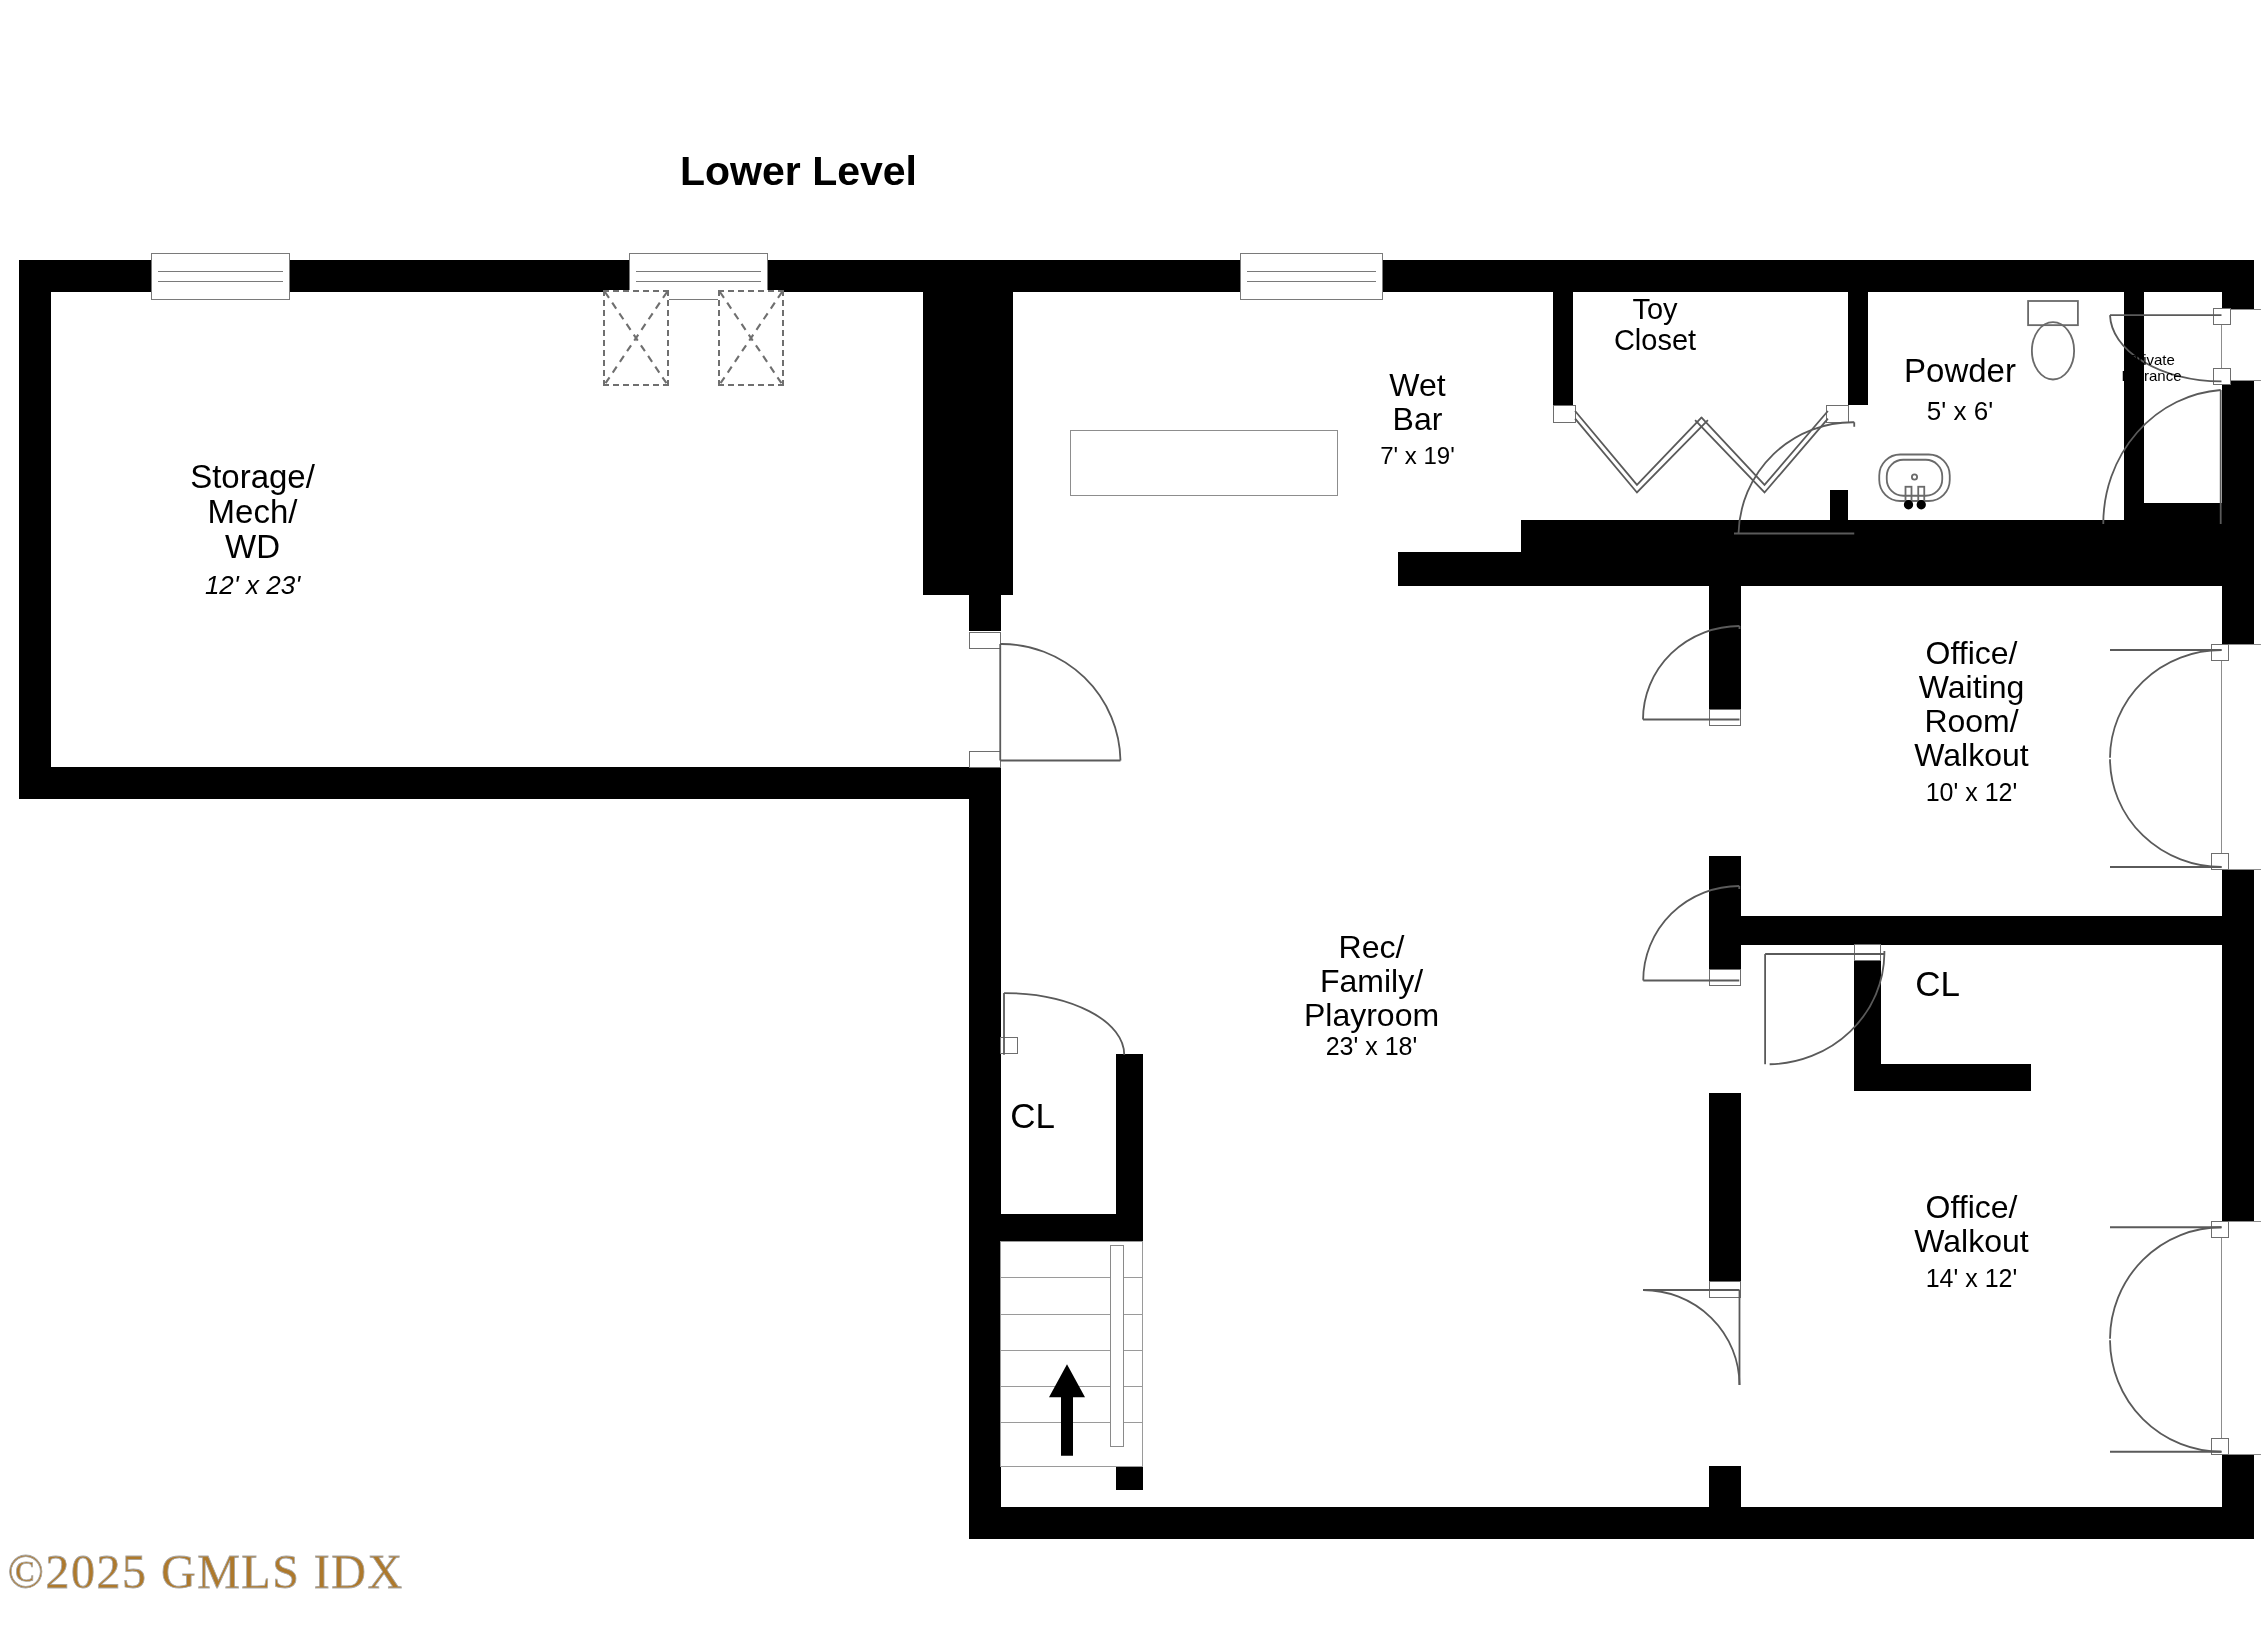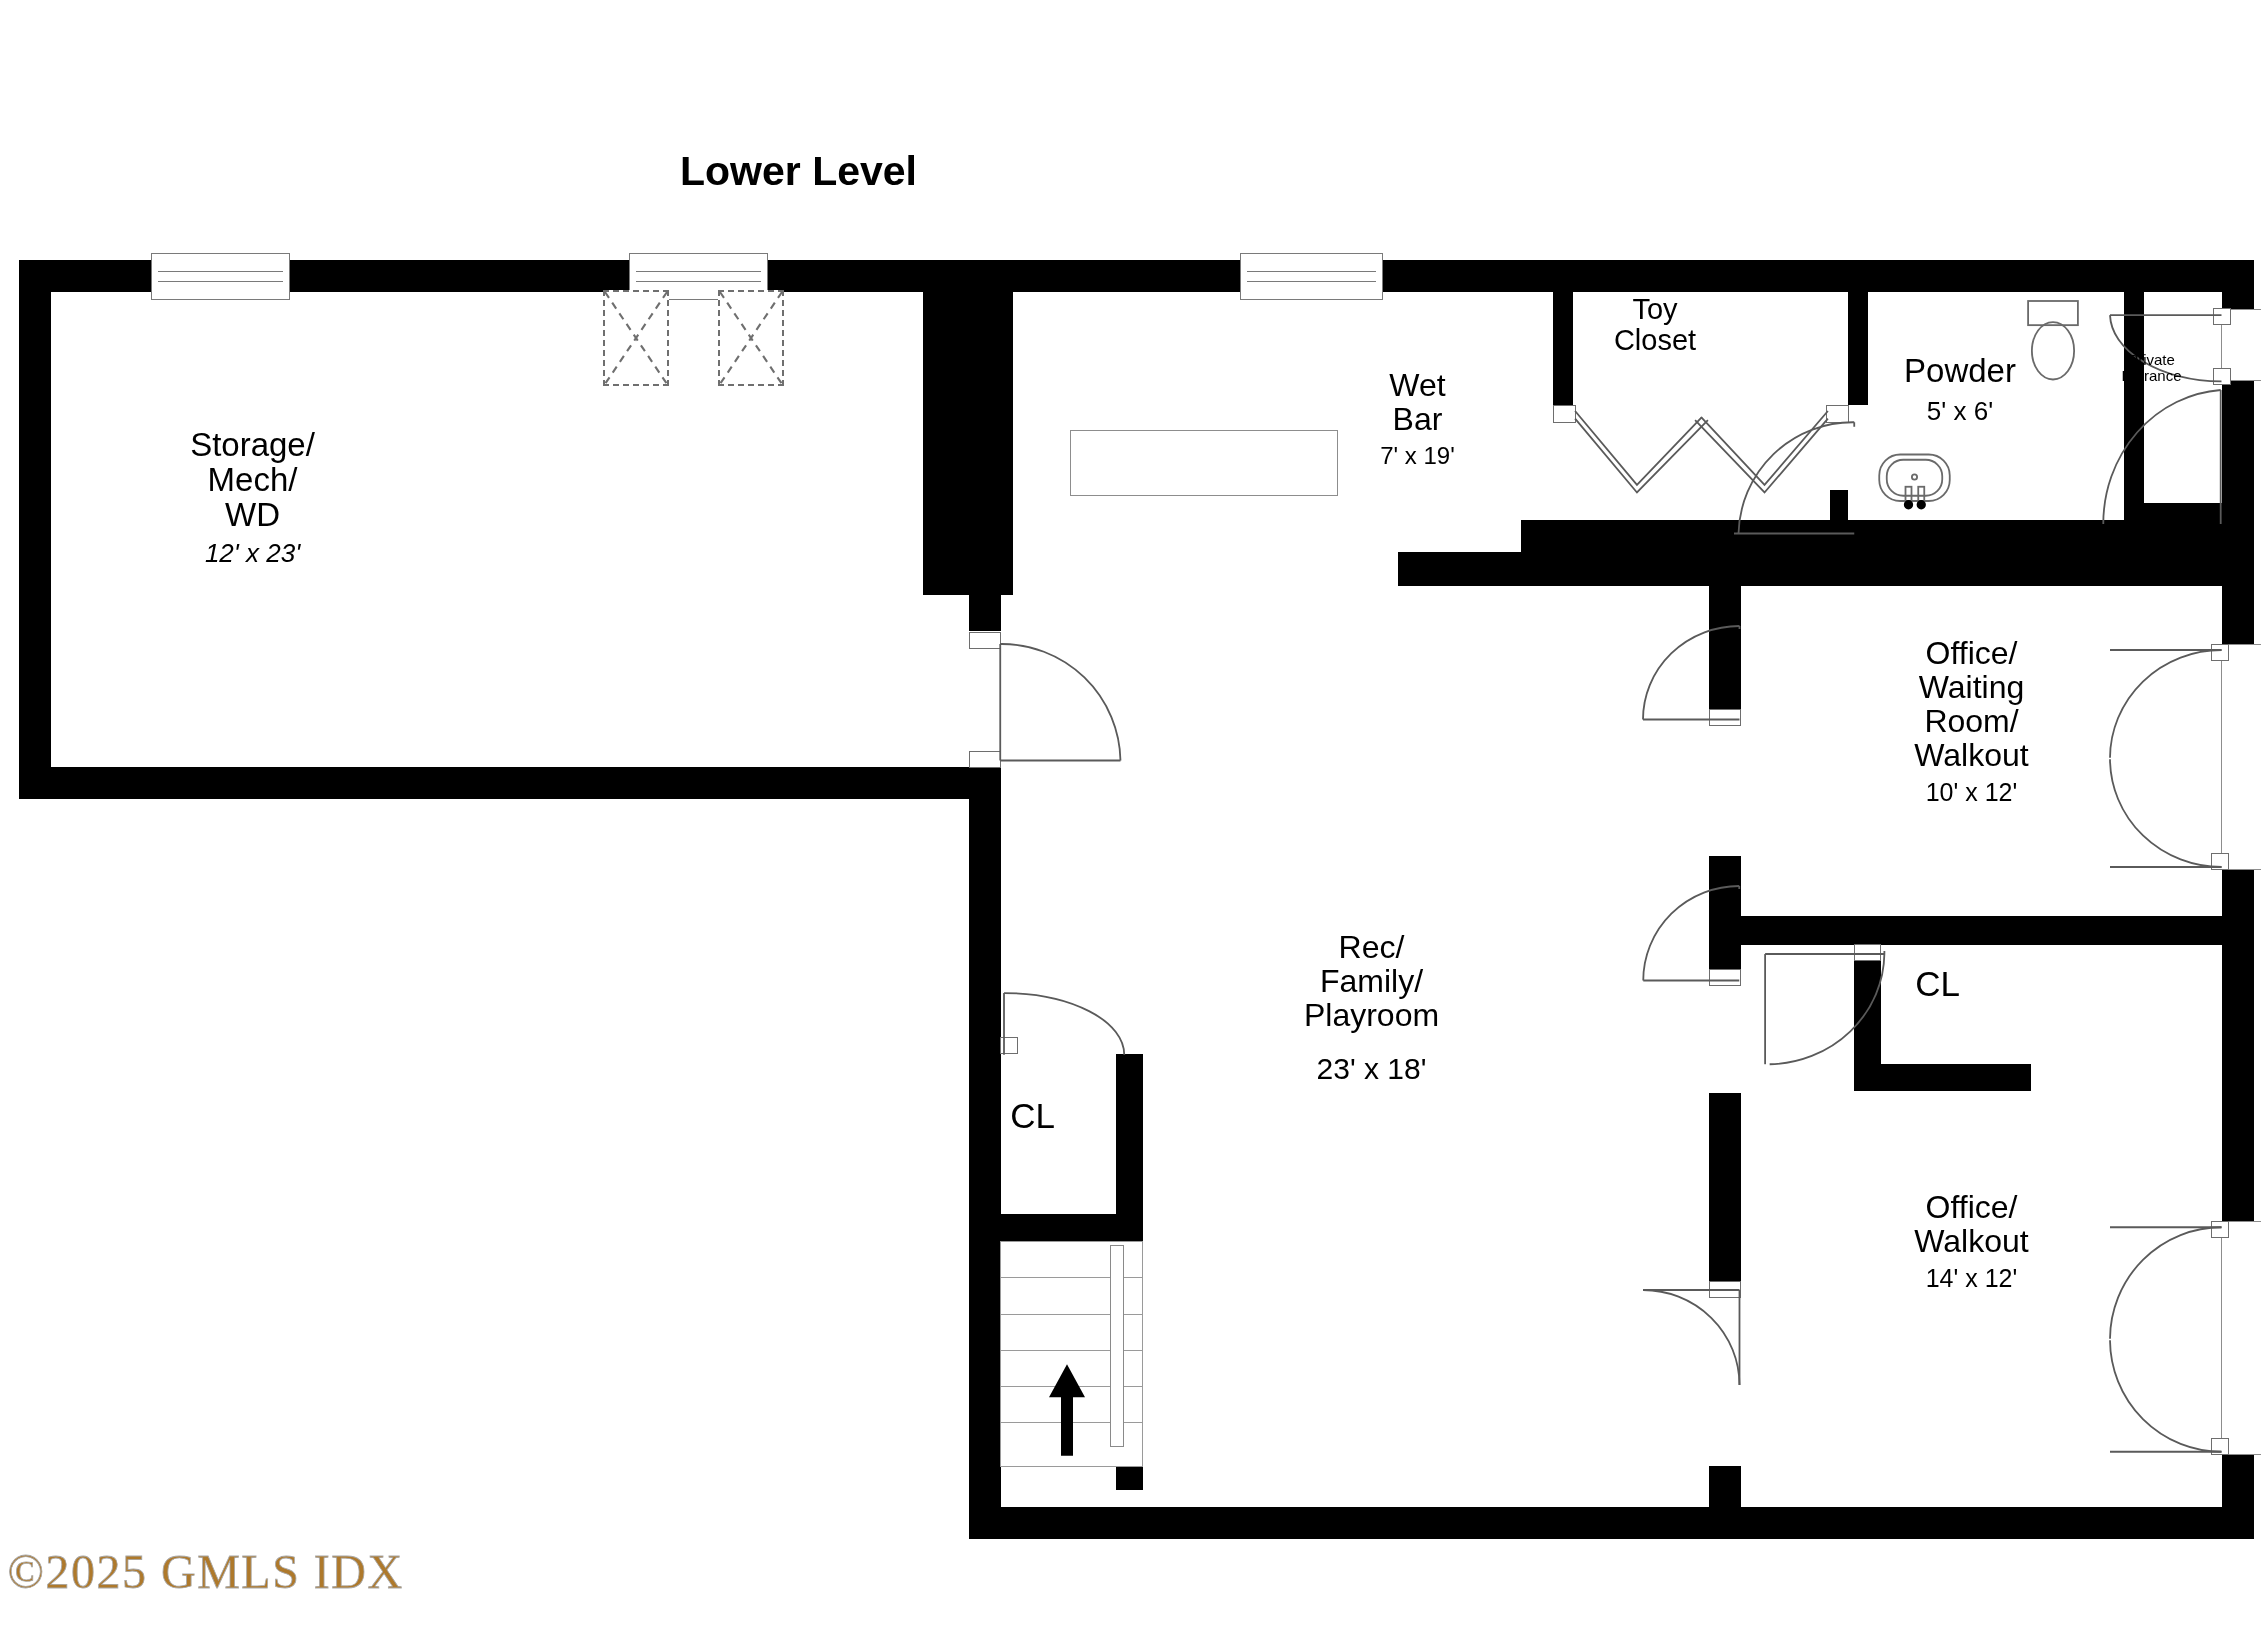--- a/index.html
+++ b/index.html
@@ -103,21 +103,21 @@
   .room-label .rname {
     font-weight: normal;
     display: block;
   }
   .room-label .rdim {
     display: block;
     font-weight: normal;
     margin-top: 3px;
   }
 
-  .lbl-storage { left: 143px; top: 428px; width: 219px; font-size: 33px; }
+  .lbl-storage { left: 143px; top: 460px; width: 219px; font-size: 33px; }
   .lbl-storage .rdim { font-size: 26px; margin-top: 7.5px; font-style: italic; }
 
   .lbl-wetbar { left: 1327px; top: 369px; width: 181px; font-size: 32px; }
   .lbl-wetbar .rdim { font-size: 24px; margin-top: 6px; }
 
   .lbl-toycloset { left: 1553px; top: 294px; width: 204px; font-size: 29px; }
 
   .lbl-powder { left: 1847px; top: 354px; width: 226px; font-size: 33px; text-align: center; }
   .lbl-powder .rdim { font-size: 26px; margin-top: 9px; }
 
@@ -125,21 +125,21 @@
 
   .lbl-office-wait { left: 1847px; top: 637px; width: 249px; font-size: 32px; }
   .lbl-office-wait .rdim { font-size: 25px; margin-top: 6px; }
 
   .lbl-cl-right { left: 1877px; top: 965px; width: 121px; font-size: 35px; }
 
   .lbl-office-walk { left: 1847px; top: 1191px; width: 249px; font-size: 32px; }
   .lbl-office-walk .rdim { font-size: 25px; margin-top: 6px; }
 
   .lbl-rec { left: 1221px; top: 931px; width: 301px; font-size: 32px; }
-  .lbl-rec .rdim { font-size: 30px; margin-top: 20px; }
+  .lbl-rec .rdim { font-size: 25px; margin-top: 0; }
 
   .lbl-cl-left { left: 972px; top: 1097px; width: 121px; font-size: 35px; }
 
   
   .stair-box {
     position: absolute;
     background: #ffffff;
     border: 1.5px solid #9a9a9a;
     box-sizing: border-box;
   }

